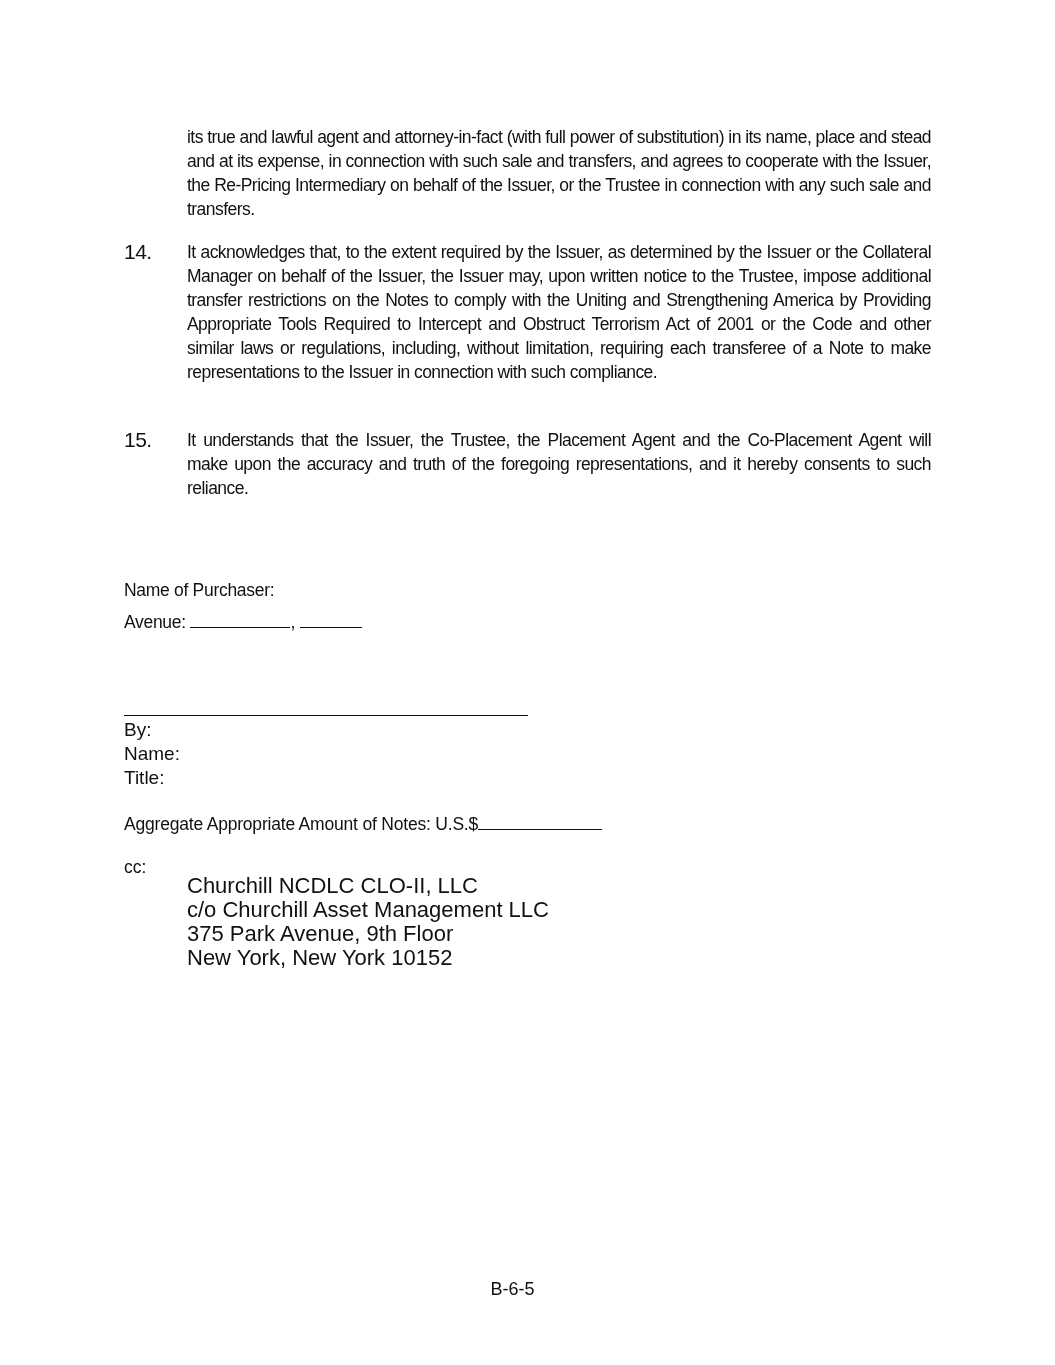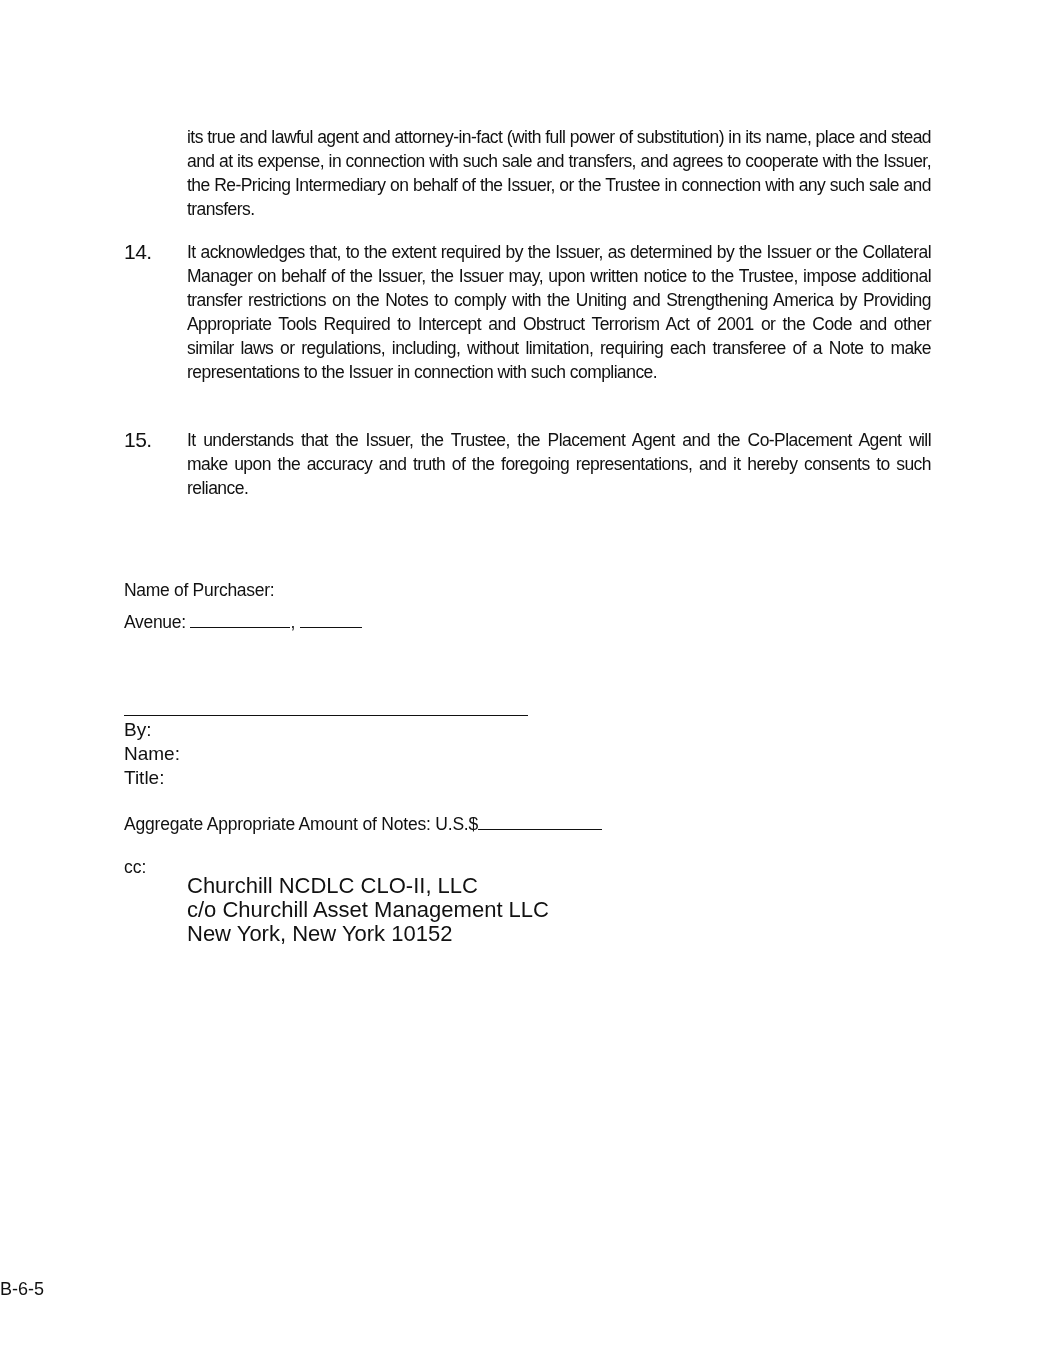--- a/index.html
+++ b/index.html
@@ -7,21 +7,21 @@
          font-family: "Liberation Sans", sans-serif; color: #111; }
   .narrow { font-family: Liberation Sans, sans-serif; }
   .para { position: absolute; left: 187px; width: 744px; font-size: 17.5px; line-height: 24px;
           text-align: justify; letter-spacing: -0.55px; }
   .num { position: absolute; left: 124px; font-size: 21px; line-height: 24px; letter-spacing: -0.5px; }
   .plain { position: absolute; left: 124px; font-size: 17.5px; line-height: 24px; letter-spacing: -0.3px; }
   .sigline { position: absolute; left: 124px; top: 715px; width: 404px; height: 0; border-top: 1.3px solid #111; }
   .sigblock { position: absolute; left: 124px; top: 718px; font-size: 19px; line-height: 24px; }
   .cc-label { position: absolute; left: 124px; top: 855px; font-size: 17.5px; line-height: 24px; }
   .cc-lines { position: absolute; left: 187px; top: 847px; font-size: 22px; line-height: 24px; margin-top: 27px; }
-  .footer { position: absolute; left: 0; width: 1025px; top: 1279px; font-size: 18px; }
+  .footer { position: absolute; left: 0; width: 1025px; top: 1279px; text-align: center; font-size: 18px; }
   .blank { display: inline-block; border-bottom: 1.3px solid #111; height: 18px; vertical-align: baseline; }
 </style>
 </head>
 <body>
 
 <div class="para narrow lastline" style="top:125px;">its true and lawful agent and attorney-in-fact (with full power of substitution) in its name, place and stead and at its expense, in connection with such sale and transfers, and agrees to cooperate with the Issuer, the Re-Pricing Intermediary on behalf of the Issuer, or the Trustee in connection with any such sale and transfers.</div>
 
 <div class="num narrow" style="top:240px;">14.</div>
 <div class="para narrow" style="top:240px;">It acknowledges that, to the extent required by the Issuer, as determined by the Issuer or the Collateral Manager on behalf of the Issuer, the Issuer may, upon written notice to the Trustee, impose additional transfer restrictions on the Notes to comply with the Uniting and Strengthening America by Providing Appropriate Tools Required to Intercept and Obstruct Terrorism Act of 2001 or the Code and other similar laws or regulations, including, without limitation, requiring each transferee of a Note to make representations to the Issuer in connection with such compliance.</div>
 
@@ -44,16 +44,17 @@
 </div>
 
 <div class="plain" style="top:811px; letter-spacing:-0.2px;">
   <span>Aggregate Appropriate Amount of Notes: U.S.$</span><span class="blank" style="width:124px;"></span>
 </div>
 
 <div class="cc-label">cc:</div>
 <div class="cc-lines">
   <div>Churchill NCDLC CLO-II, LLC</div>
   <div>c/o Churchill Asset Management LLC</div>
+  <div>375 Park Avenue, 9th Floor</div>
   <div>New York, New York 10152</div>
 </div>
 
 <div class="footer">B-6-5</div>
 
 </body></html>

